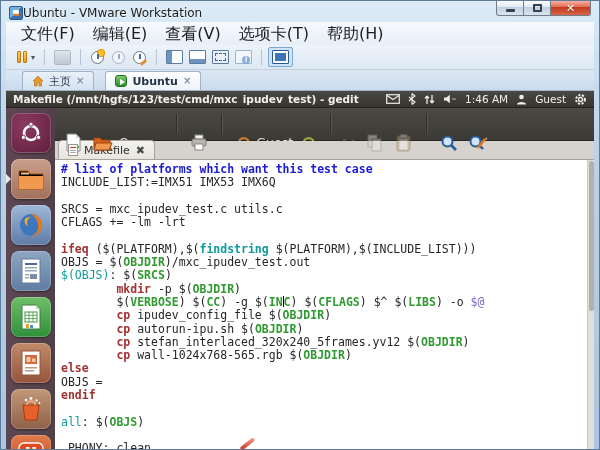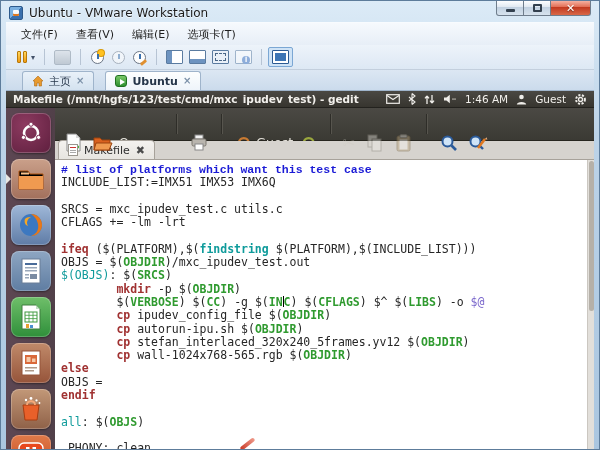--- a/index.html
+++ b/index.html
@@ -6,41 +6,41 @@
   html,body { width:600px; height:450px; overflow:hidden; }
   body { font-family: "DejaVu Sans", "Liberation Sans", sans-serif; }
 
   
   .window{
     position:relative; width:600px; height:450px;
     background:linear-gradient(#dcebf7,#bcd3e8 30%,#aac6e0);
     border:1px solid #5d7everse; border:1px solid #5d7c9b;
     padding:0 5px; overflow:hidden;
   }
-  .titlebar{ height:21px; display:flex; align-items:center; gap:6px; padding:2px 2px 0 3px; }
+  .titlebar{ height:21px; display:flex; align-items:center; padding:2px 2px 0 3px; }
   .vmw-appicon{ width:14px; height:14px; border-radius:2px;
     background:linear-gradient(135deg,#7ab0e0 50%,#3a70ad 50%);
     border:1px solid #2d5a8c; position:relative; flex:none;}
   .vmw-appicon::after{content:""; position:absolute; left:3px; top:3px; right:3px; bottom:3px;
     background:linear-gradient(#fff,#e8eef4); border-radius:1px; box-shadow: inset 0 -2px 0 #e07820;}
   .title-text{ font-size:12px; color:#1a1a1a; text-shadow:0 1px 0 rgba(255,255,255,.7); }
   .winbtns{ position:absolute; right:8px; top:0; display:flex; }
   .wbtn{ height:15px; border:1px solid #6f7d8c; border-top:none; display:flex; align-items:center; justify-content:center;
     background:linear-gradient(#fdfeff,#dfe8f1 45%,#c2d1e1 46%,#d7e3ee); color:#3a4654; font-size:9px; }
   .wbtn.min{ width:28px; border-radius:0 0 0 3px; }
   .wbtn.max{ width:27px; border-left:none; }
   .wbtn.close{ width:40px; border-left:none; border-radius:0 0 3px 0;
     background:linear-gradient(#f5b0a0,#e06a50 45%,#c23a20 46%,#d86848); color:#fff; font-weight:bold; }
   .glyph-min{ width:9px; height:3px; background:#33404e; border-radius:1px; margin-top:5px;}
   .glyph-max{ width:9px; height:8px; border:2px solid #33404e; border-radius:1px;}
   .glyph-close{ font-size:11px; line-height:11px; font-weight:bold; text-shadow:0 1px 1px rgba(0,0,0,.4);}
 
   .menubar{ height:23px; background:linear-gradient(#f6f9fd,#e7eef7); display:flex; align-items:center;
     gap:0; padding:0 6px; border-top:1px solid #f8fbfe;}
-  .menu-item{ font-size:11px; color:#1e1e1e; padding:2px 9px; border-radius:2px; }
+  .menu-item{ font-size:16px; color:#1e1e1e; padding:2px 9px; border-radius:2px; }
 
   .vmw-toolbar{ height:25px; background:linear-gradient(#edf3fa,#dde8f4); border-bottom:1px solid #c3cfdd;
     display:flex; align-items:center; padding:0 8px; }
   .tsep{ width:1px; height:16px; background:#b7c4d4; margin:0 6px; flex:none;}
   .vbtn{ display:flex; align-items:center; gap:2px; padding:2px 3px; border-radius:2px; flex:none;}
   .vbtn.active-btn{ background:#cfe3f6; border:1px solid #7ba7d4; }
   .pausebars{ display:flex; gap:2px;}
   .pausebars i{ width:4px; height:12px; background:linear-gradient(#ffd75e,#f09a12); border:1px solid #b87908; border-radius:1px;}
   .ddcaret{ font-size:8px; color:#44526a; margin-left:2px;}
   .icon16{ width:17px; height:15px; position:relative; flex:none;}
@@ -114,21 +114,21 @@
     font-size:11px; color:#2e2e2e;}
   .doctab .x{ font-size:11px; font-weight:bold; color:#4b4b4b;}
   .doc-ico{ width:10px; height:12px; background:#fff; border:1px solid #9a968e; position:relative;}
   .doc-ico::after{ content:""; position:absolute; left:1px; top:2px; right:1px; height:1px; background:#c33;
     box-shadow:0 3px 0 #aaa, 0 5px 0 #aaa;}
 
   .codewrap{ flex:1; background:#fff; position:relative; overflow:hidden;}
   pre.code{ margin:0; padding:3px 0 0 6px; font-family:"DejaVu Sans Mono","Liberation Mono",monospace;
     font-size:11.5px; line-height:13.3px; color:#262626; }
   .cl{ white-space:pre; }
-  .tok-comment{ color:var(--c-comment); font-weight:bold;font-family:Liberation Mono, monospace;}
+  .tok-comment{ color:var(--c-comment); font-weight:bold;}
   .tok-kw{ color:var(--c-keyword); font-weight:bold;}
   .tok-fn{ color:var(--c-function); font-weight:bold;}
   .tok-var{ color:var(--c-variable); font-weight:bold;}
   .tok-target{ color:var(--c-target);}
   .tok-special{ color:var(--c-special);}
   .tok-plain{ color:#262626;}
   .tok-caret{ display:inline-block; width:0; border-left:1px solid #000; height:11px; vertical-align:-1px;}
   .vscroll{ position:absolute; top:0; right:0; bottom:0; width:7px; background:#e2dfda; border-left:1px solid #cbc7c1;}
   .vthumb{ position:absolute; top:1px; left:1px; width:5px; height:150px; background:#b5b0a8; border-radius:3px;}
 
@@ -154,23 +154,24 @@
     <div class="wbtn max">
         <span class="glyph-max"></span>
       </div>
     <div class="wbtn close">
         <span class="glyph-close">✕</span>
       </div>
   </div>
 
   <div class="menubar">
     <span class="menu-item">文件(F)</span>
+    <span class="menu-item">编辑(E)</span>
     <span class="menu-item">查看(V)</span>
-    <span class="menu-item">编辑(E)</span>
     <span class="menu-item">选项卡(T)</span>
+    <span class="menu-item">帮助(H)</span>
   </div>
 
   <div class="vmw-toolbar">
     <div class="vbtn">
       <span class="pausebars">
           <i></i>
           <i></i>
         </span>
       <span class="ddcaret">▾</span>
     </div>

